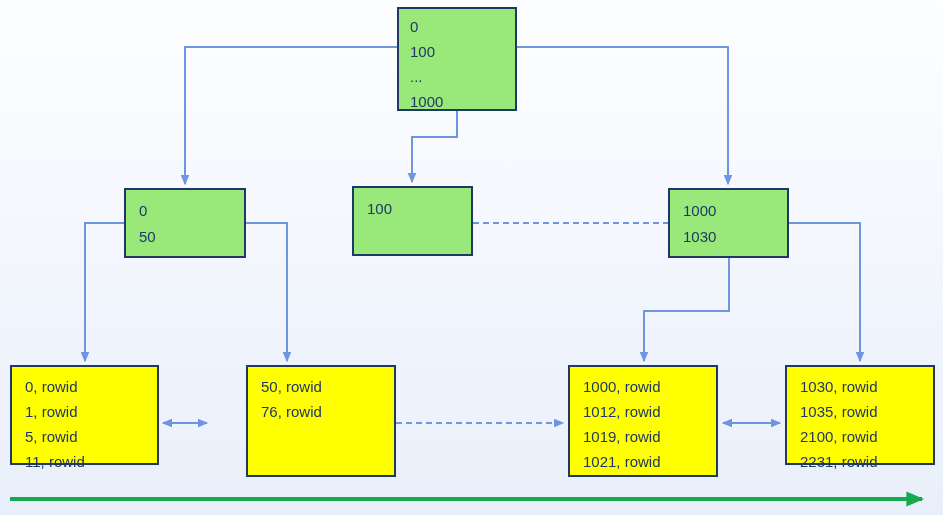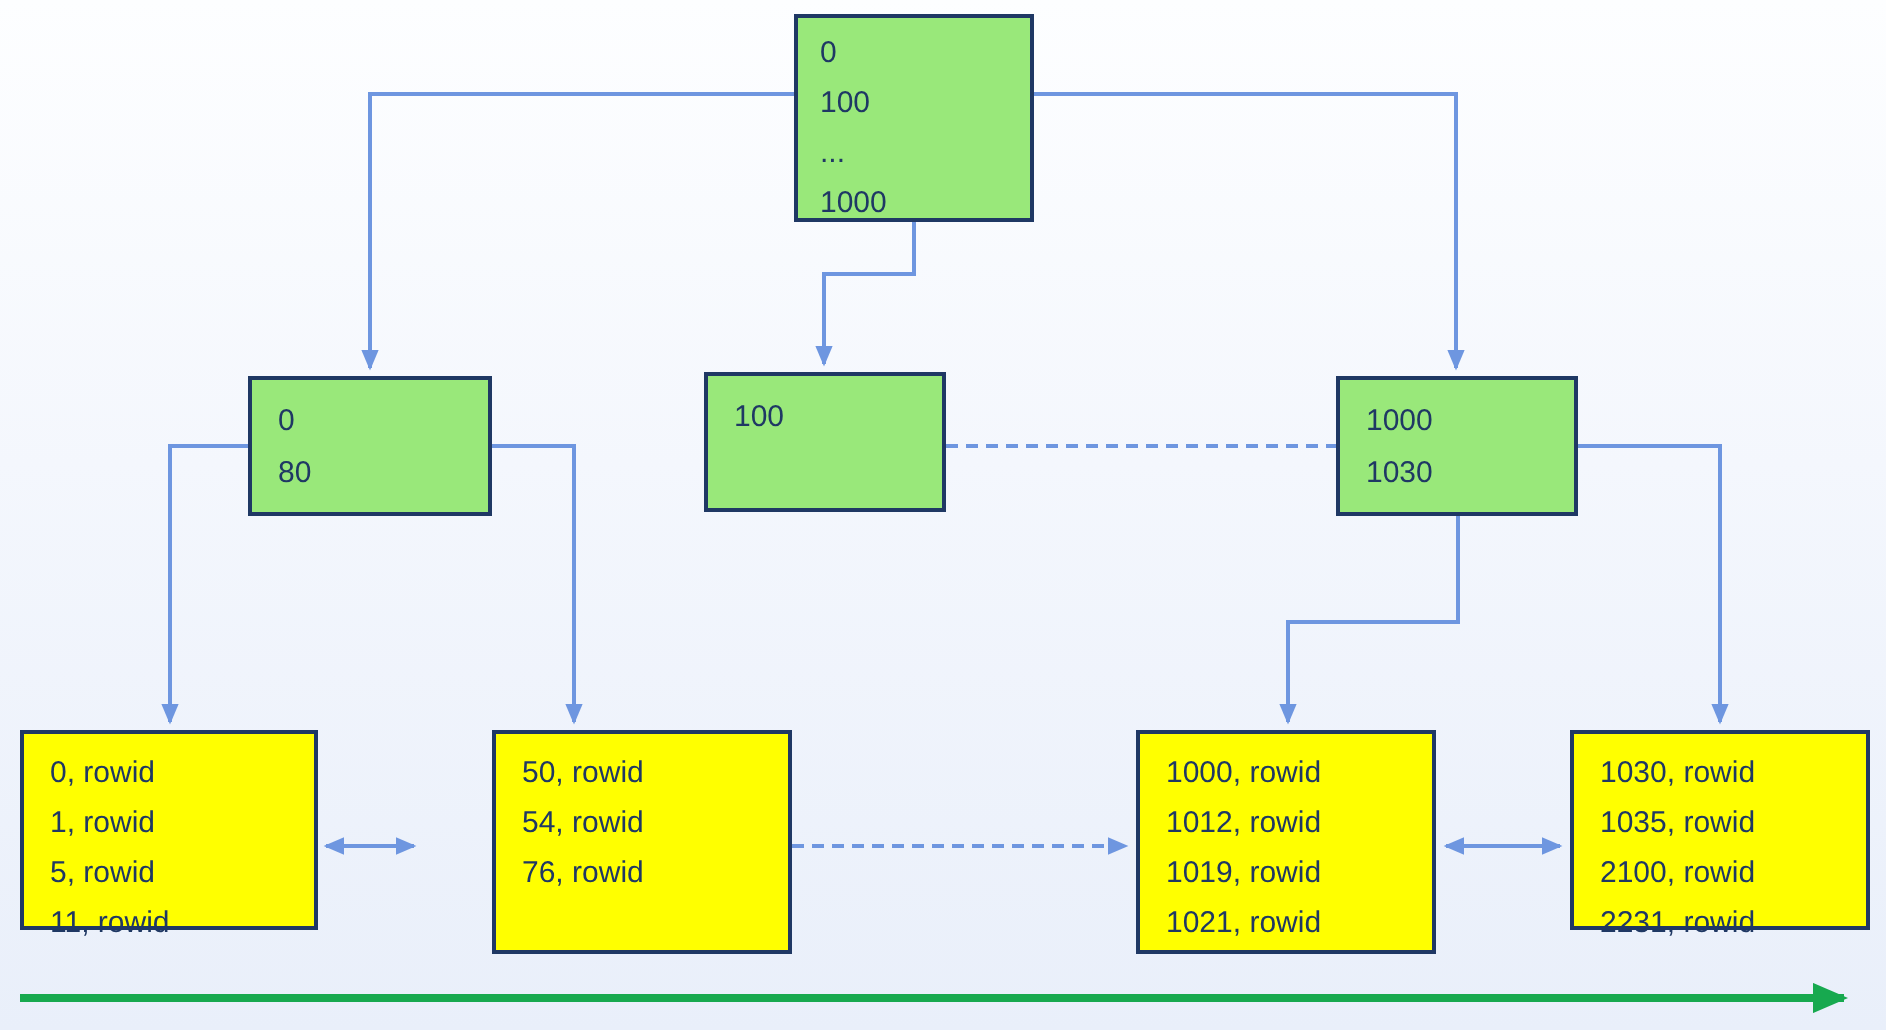--- a/index.html
+++ b/index.html
@@ -88,42 +88,41 @@
 
   <div class="node green root-node">
     <div class="ln">0</div>
     <div class="ln">100</div>
     <div class="ln">...</div>
     <div class="ln">1000</div>
   </div>
 
   <div class="node green int-left">
     <div class="ln">0</div>
-    <div class="ln">80</div>
+    <div class="ln">50</div>
   </div>
 
   <div class="node green int-mid">
     <div class="ln">100</div>
   </div>
 
   <div class="node green int-right">
     <div class="ln">1000</div>
     <div class="ln">1030</div>
   </div>
 
   <div class="node yellow leaf-1">
     <div class="ln">0, rowid</div>
     <div class="ln">1, rowid</div>
     <div class="ln">5, rowid</div>
     <div class="ln">11, rowid</div>
   </div>
 
   <div class="node yellow leaf-2">
     <div class="ln">50, rowid</div>
-    <div class="ln">54, rowid</div>
     <div class="ln">76, rowid</div>
   </div>
 
   <div class="node yellow leaf-3">
     <div class="ln">1000, rowid</div>
     <div class="ln">1012, rowid</div>
     <div class="ln">1019, rowid</div>
     <div class="ln">1021, rowid</div>
   </div>
 

